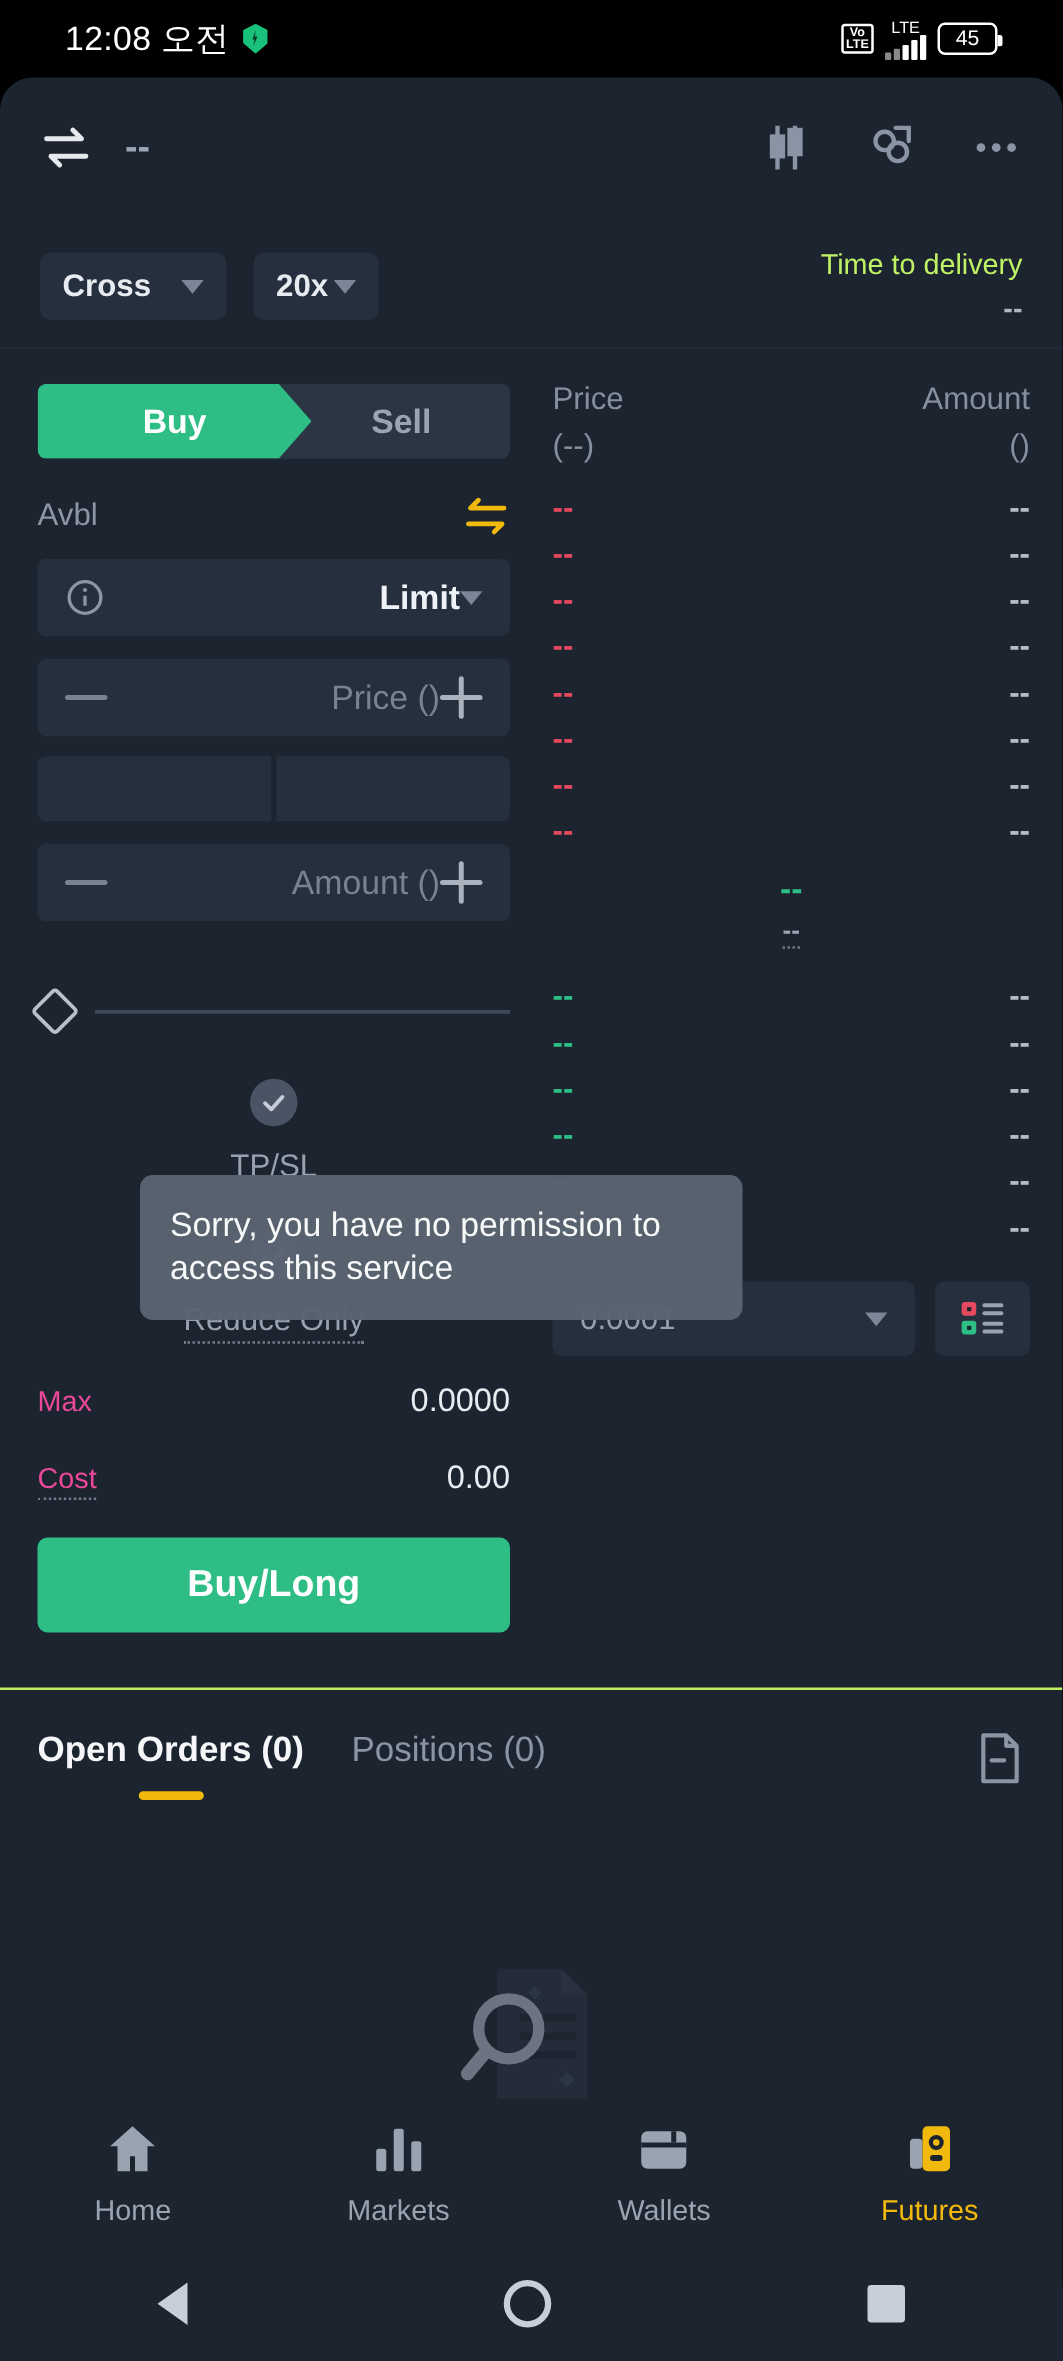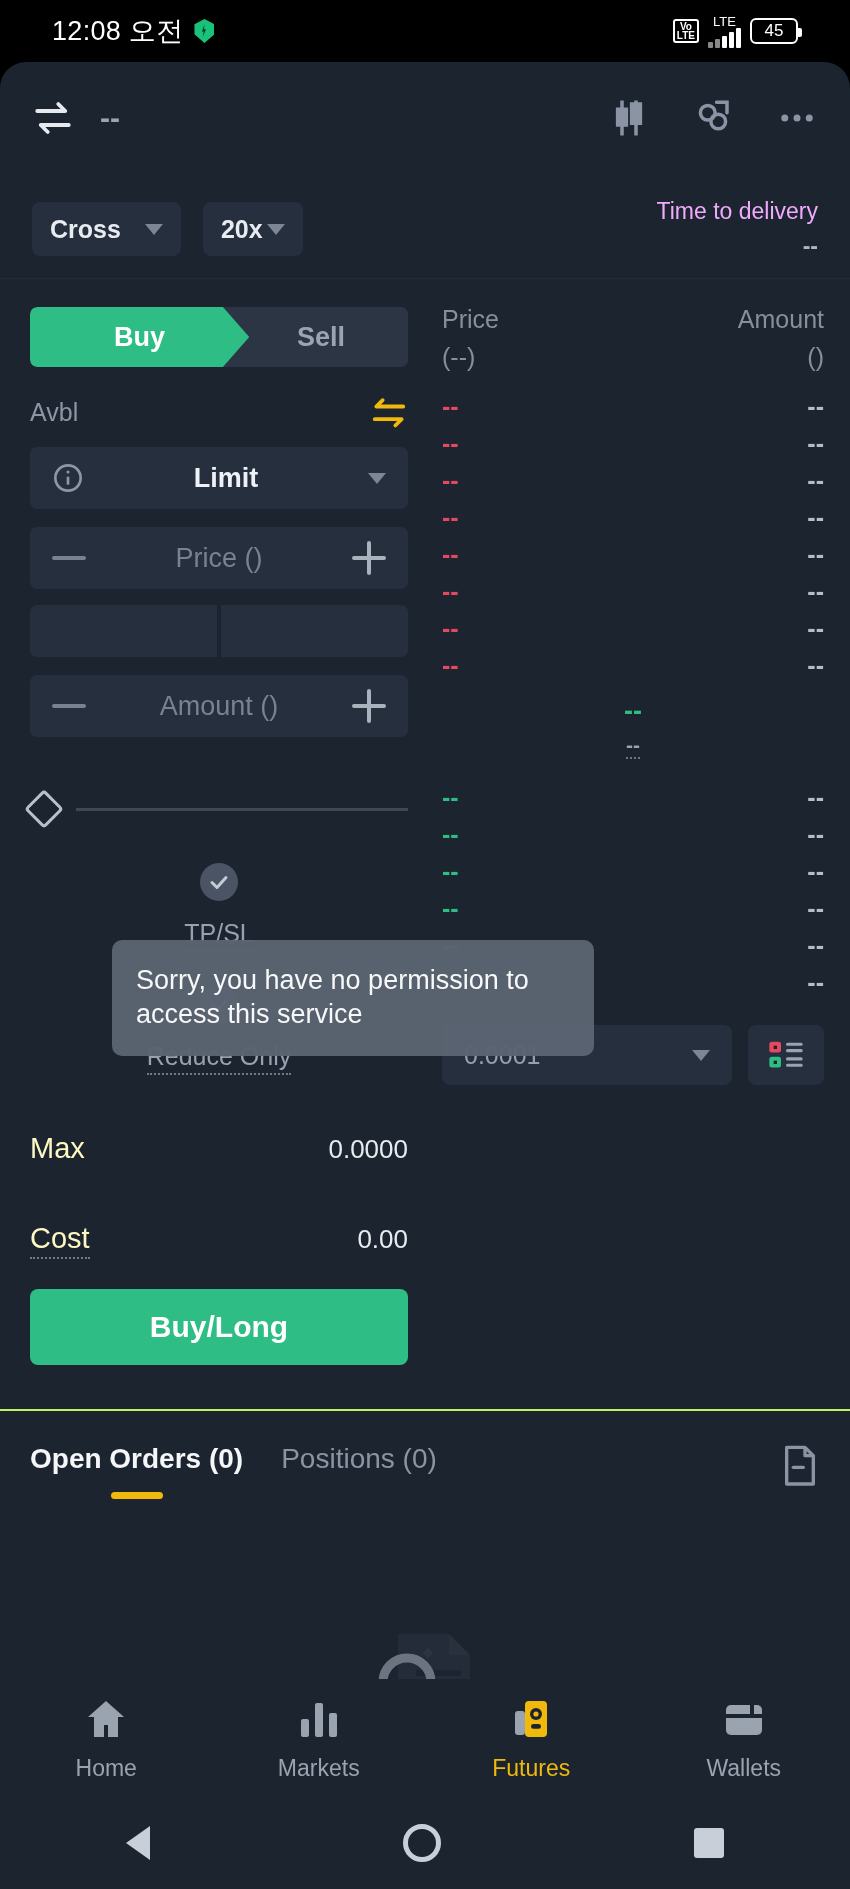--- a/index.html
+++ b/index.html
@@ -79,21 +79,21 @@
     background: #252f3d; border-radius: 8px; height: 54px;
     display: flex; align-items: center; gap: 24px; padding: 0 18px;
     color: #e8ecf1; font-size: 25px; font-weight: bold;
   }
   .chip.narrow { gap: 4px; }
   .caret {
     width: 0; height: 0; border-left: 9px solid transparent;
     border-right: 9px solid transparent; border-top: 11px solid #7b8696;
   }
   .ttd { margin-left: auto; text-align: right; }
-  .ttd-label { color: #f0abfc; font-size: 23px; }
+  .ttd-label { color: #bef264; font-size: 23px; }
   .ttd-value { color: #aeb6c2; font-size: 23px; font-weight: bold; margin-top: 8px; }
 
   
   .body-cols { display: flex; padding: 0 0 0 0; }
   .left-col { width: 432px; padding: 28px 24px 0 30px; }
   .right-col { flex: 1; padding: 26px 26px 0 10px; }
 
   
   .bs-toggle {
     position: relative; height: 60px; background: #2b3544;
@@ -117,21 +117,21 @@
     margin-top: 28px; height: 34px;
   }
   .avbl-label { color: #8d96a4; font-size: 25px; }
   .swap-ic { width: 38px; height: 30px; }
 
   .field {
     margin-top: 18px; height: 62px; background: #252f3d; border-radius: 7px;
     display: flex; align-items: center; padding: 0 22px; position: relative;
   }
   .field .ctr {
-    flex: 1; text-align: center; font-size: 27px;
+    flex: 1; text-align: right; font-size: 27px;
   }
   .ctr.strong { color: #eef2f6; font-weight: bold; }
   .ctr.ph { color: #79828f; }
   .info-ic { width: 32px; height: 32px; color: #8d96a4; }
   .minus { width: 34px; height: 4px; background: #79828f; border-radius: 2px; }
   .plus { position: relative; width: 34px; height: 34px; }
   .plus::before, .plus::after {
     content: ""; position: absolute; background: #aab2bd; border-radius: 2px;
   }
   .plus::before { left: 0; top: 15px; width: 34px; height: 4px; }
@@ -160,21 +160,21 @@
   .cbox svg { width: 24px; height: 24px; }
   .clabel {
     color: #98a1af; font-size: 25px;
     border-bottom: 2px dotted #707a88; padding-bottom: 2px;
   }
 
   .kv-row {
     display: flex; justify-content: space-between; align-items: baseline;
     margin-top: 30px;
   }
-  .kv-key { color: #fef9c3; font-size: 29px; margin-top: 27px; }
+  .kv-key { color: #ec4899; font-size: 23px; }
   .kv-key.dotted { border-bottom: 2px dotted #707a88; padding-bottom: 2px; }
   .kv-val { color: #e8ecf1; font-size: 26px; }
 
   .order-btn {
     margin-top: 30px; height: 76px; border-radius: 8px; background: #2ebd85;
     color: #fff; font-size: 30px; font-weight: bold;
     display: flex; align-items: center; justify-content: center;
   }
 
   
@@ -562,38 +562,38 @@
         <span class="nav-lbl">Home</span>
       </div>
       <div class="nav-item">
         <span class="nav-ic"><svg viewBox="0 0 24 24" fill="#9aa3b0">
             <rect x="3" y="12" width="4" height="9" rx="1"></rect>
             <rect x="10" y="4" width="4" height="17" rx="1"></rect>
             <rect x="17" y="9" width="4" height="12" rx="1"></rect>
           </svg></span>
         <span class="nav-lbl">Markets</span>
       </div>
+      <div class="nav-item">
+        <span class="nav-ic"><svg viewBox="0 0 24 24" fill="#9aa3b0">
+            <rect x="3" y="5" width="18" height="15" rx="2.5"></rect>
+            <rect x="3" y="9.5" width="18" height="2" fill="#1c2430"></rect>
+            <rect x="15" y="5" width="2" height="4.5" fill="#1c2430"></rect>
+          </svg></span>
+        <span class="nav-lbl">Wallets</span>
+      </div>
       <div class="nav-item active">
         <span class="nav-ic"><svg viewBox="0 0 24 24">
             <rect x="4" y="8" width="5" height="12" rx="1.5" fill="#9aa3b0"></rect>
             <rect x="9" y="3" width="11" height="18" rx="2" fill="#f0b90b"></rect>
             <circle cx="14.5" cy="9.5" r="3" fill="#1c2430"></circle>
             <circle cx="14.5" cy="9.5" r="1.3" fill="#f0b90b"></circle>
             <rect x="12" y="14.5" width="5" height="2.4" rx="1.2" fill="#1c2430"></rect>
           </svg></span>
         <span class="nav-lbl">Futures</span>
       </div>
-      <div class="nav-item">
-        <span class="nav-ic"><svg viewBox="0 0 24 24" fill="#9aa3b0">
-            <rect x="3" y="5" width="18" height="15" rx="2.5"></rect>
-            <rect x="3" y="9.5" width="18" height="2" fill="#1c2430"></rect>
-            <rect x="15" y="5" width="2" height="4.5" fill="#1c2430"></rect>
-          </svg></span>
-        <span class="nav-lbl">Wallets</span>
-      </div>
     </div>
 
   <div class="sysnav">
     <span class="sys-back"></span>
     <span class="sys-home"></span>
     <span class="sys-rec"></span>
   </div>
 
   <div class="toast">Sorry, you have no permission to access this service</div>
 </div>

